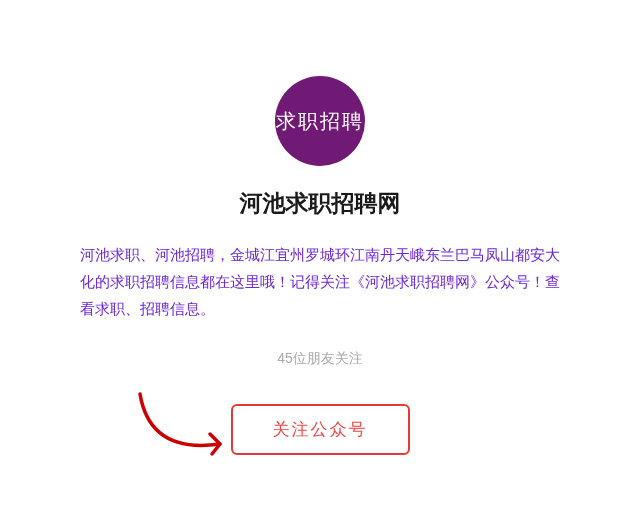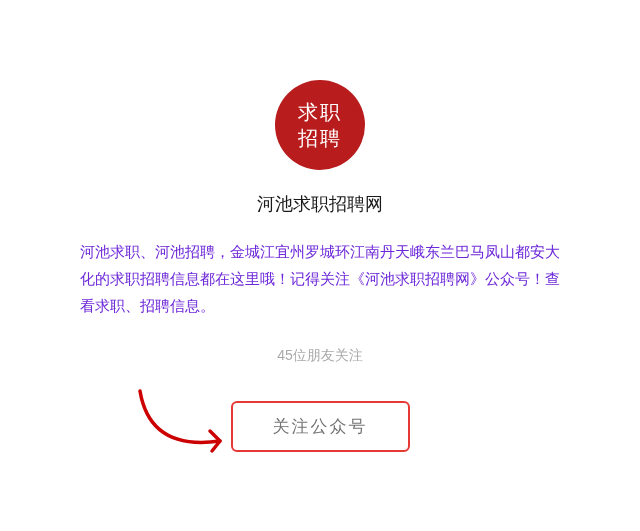--- a/index.html
+++ b/index.html
@@ -27,40 +27,40 @@
       align-items: center;
       justify-content: center;
       padding: 40px 80px;
       position: relative;
     }
 
     .avatar-circle {
       width: 90px;
       height: 90px;
       border-radius: 50%;
-      background: #b91c1c;
+      background: #701a75;
       display: flex;
-      flex-direction: column;
+      flex-direction: row;
       align-items: center;
       justify-content: center;
       margin-bottom: 22px;
       flex-shrink: 0;
     }
 
     .avatar-text-line {
       color: #ffffff;
       font-size: 20px;
       font-weight: 500;
       line-height: 1.3;
       letter-spacing: 2px;
     }
 
     .account-name {
-      font-size: 18px;
-      font-weight: normal;
+      font-size: 23px;
+      font-weight: bold;
       color: #1a1a1a;
       margin-bottom: 22px;
       text-align: center;
     }
 
     .description {
       font-size: 15px;
       color: #6d28d9;
       line-height: 1.8;
       text-align: left;
@@ -88,21 +88,21 @@
       left: 50px;
       top: -20px;
       width: 140px;
       height: 80px;
     }
 
     .follow-button {
       border: 2px solid #e53935;
       border-radius: 6px;
       background: #ffffff;
-      color: #737373;
+      color: #ef4444;
       font-size: 17px;
       font-weight: 500;
       padding: 12px 40px;
       cursor: pointer;
       letter-spacing: 2px;
       white-space: nowrap;
     }
   </style>
 </head>
 <body>

